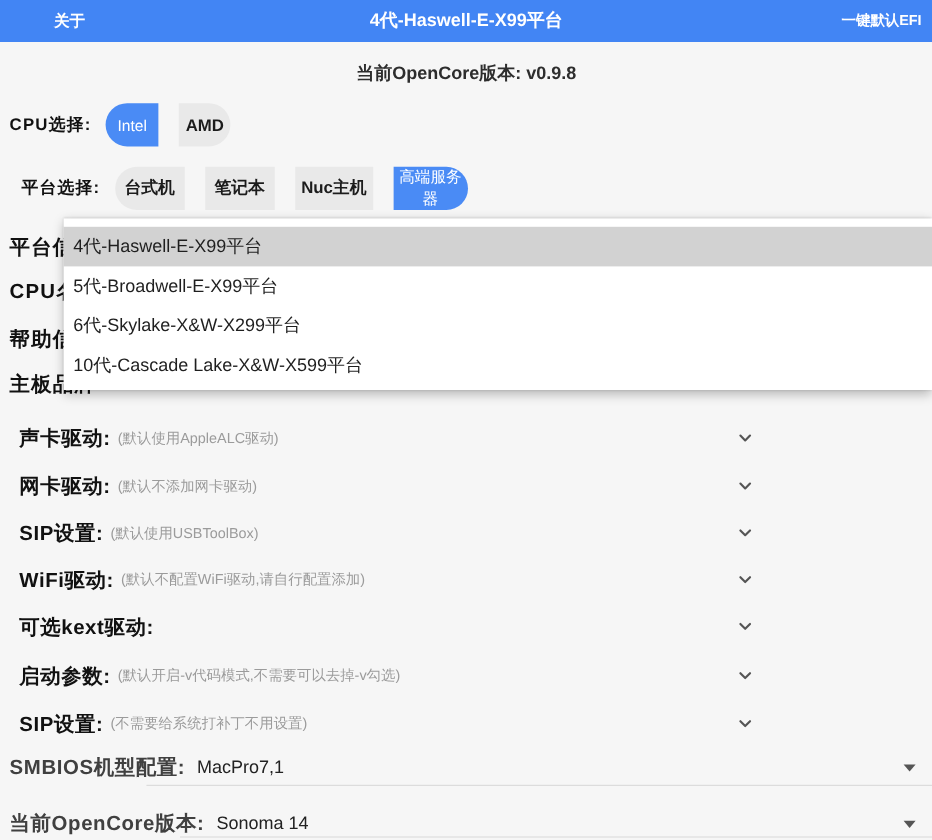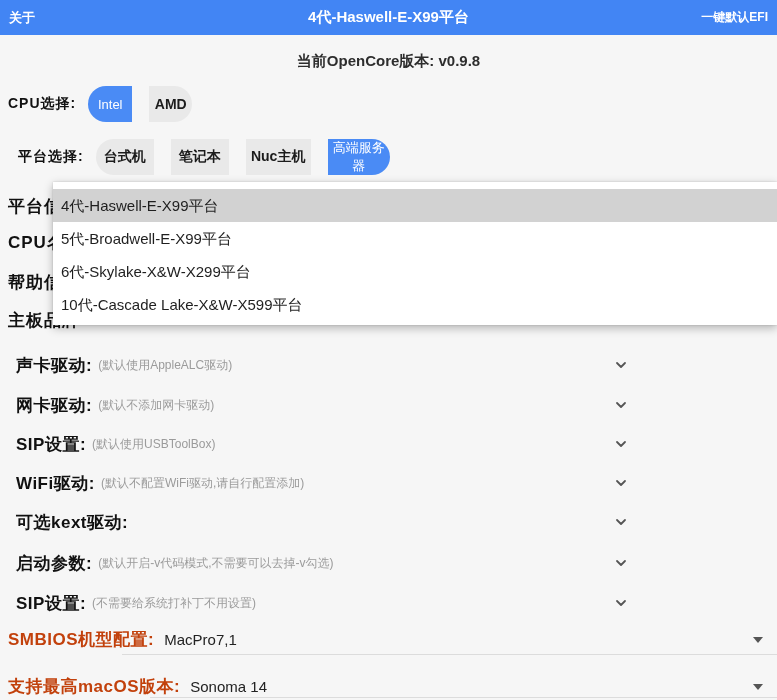--- a/index.html
+++ b/index.html
@@ -3,21 +3,21 @@
 <meta charset="utf-8">
 <style>
   * { margin:0; padding:0; box-sizing:border-box; }
   html,body { width:777px; height:700px; }
   body { font-family:"Liberation Sans","DejaVu Sans",sans-serif; background:#f6f6f6; }
   .app { position:relative; width:777px; height:700px; background:#f6f6f6; overflow:hidden; }
 
   
   .topbar { position:absolute; top:0; left:0; width:777px; height:35px; background:#4285f4;
             display:flex; align-items:center; justify-content:space-between; padding:0 9px; z-index:5; }
-  .topbar .left  { color:#fff; font-size:13px; font-weight:bold; cursor:pointer; }
+  .topbar .left  { color:#fff; font-size:13px; font-weight:bold; cursor:pointer;margin-left:36px; }
   .topbar .title { position:absolute; left:0; right:0; text-align:center; color:#fff; font-size:15px; font-weight:bold; pointer-events:none; }
   .topbar .right { color:#fff; font-size:12px; font-weight:bold; cursor:pointer; z-index:1; }
 
   
   .version { position:absolute; top:52px; left:0; width:777px; text-align:center;
              font-size:15px; font-weight:bold; color:#2d2d2d; }
 
   
   .seg-row { position:absolute; left:8px; display:flex; align-items:center; height:36px; }
   .seg-row .row-label { font-size:14px; font-weight:bold; color:#111; margin-right:12px; letter-spacing:1px; }
@@ -43,21 +43,21 @@
 
   
   .acc-row { position:absolute; left:0; width:641px; height:26px; display:flex; align-items:center;
              padding-left:16px; cursor:pointer; }
   .acc-label { font-size:17px; font-weight:bold; color:#111; letter-spacing:0.5px; }
   .acc-hint { font-size:12px; color:#9b9b9b; margin-left:6px; }
   .chevron { position:absolute; right:12px; top:50%; transform:translateY(-50%); width:16px; height:16px; }
 
   
   .sel-row { position:absolute; left:0; width:777px; height:26px; display:flex; align-items:center; padding-left:8px; }
-  .sel-label { font-size:17px; font-weight:bold; color:#c2410c; letter-spacing:0.5px; }
+  .sel-label { font-size:17px; font-weight:bold; color:#404040; letter-spacing:0.5px; }
   .sel-value { font-size:15px; color:#222; margin-left:10px; cursor:pointer; }
   .sel-caret { position:absolute; right:14px; top:50%; margin-top:-2px; width:0; height:0;
                border-left:5px solid transparent; border-right:5px solid transparent;
                border-top:6px solid #555; cursor:pointer; }
   .sel-underline { position:absolute; height:1px; background:#dcdcdc; }
 </style>
 </head>
 <body>
 
 <div class="app">
@@ -150,19 +150,19 @@
   </div>
 
   <div class="sel-row" style="top:626px;">
     <span class="sel-label">SMBIOS机型配置:</span>
     <span class="sel-value">MacPro7,1</span>
     <span class="sel-caret"></span>
   </div>
   <div class="sel-underline" style="top:654px; left:122px; right:0;"></div>
 
   <div class="sel-row" style="top:673px;">
-    <span class="sel-label">支持最高macOS版本:</span>
+    <span class="sel-label">当前OpenCore版本:</span>
     <span class="sel-value">Sonoma 14</span>
     <span class="sel-caret"></span>
   </div>
   <div class="sel-underline" style="top:697px; left:150px; right:0;"></div>
 
 </div>
 
 </body></html>

